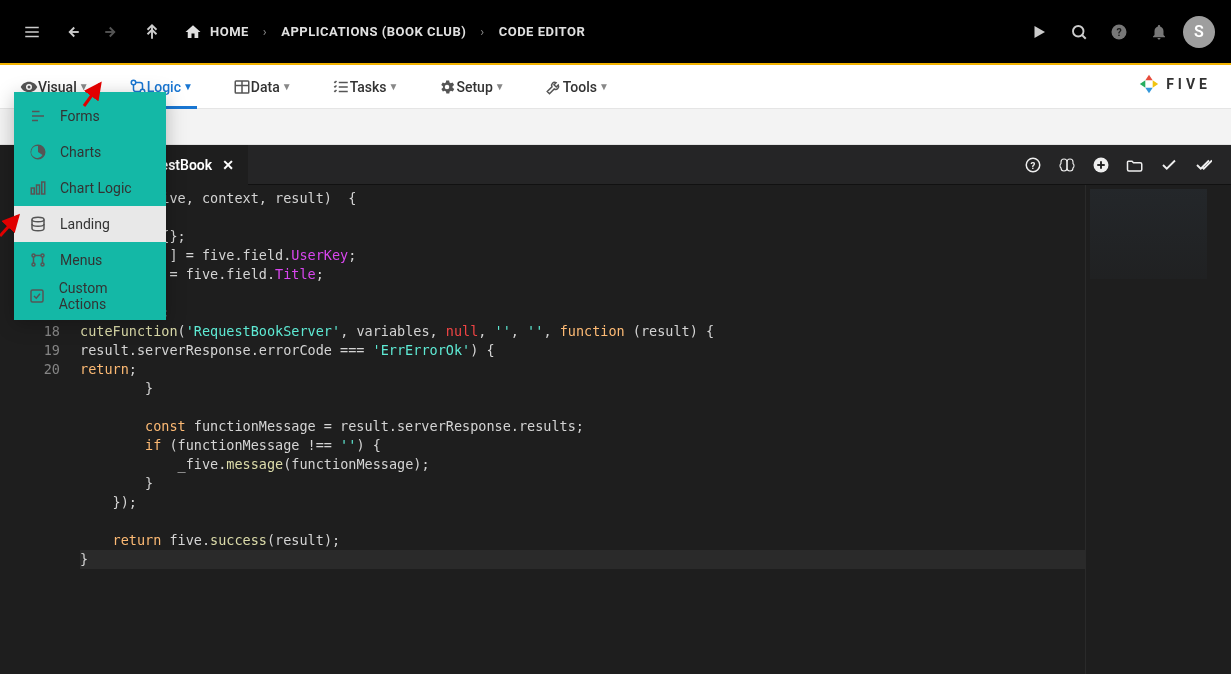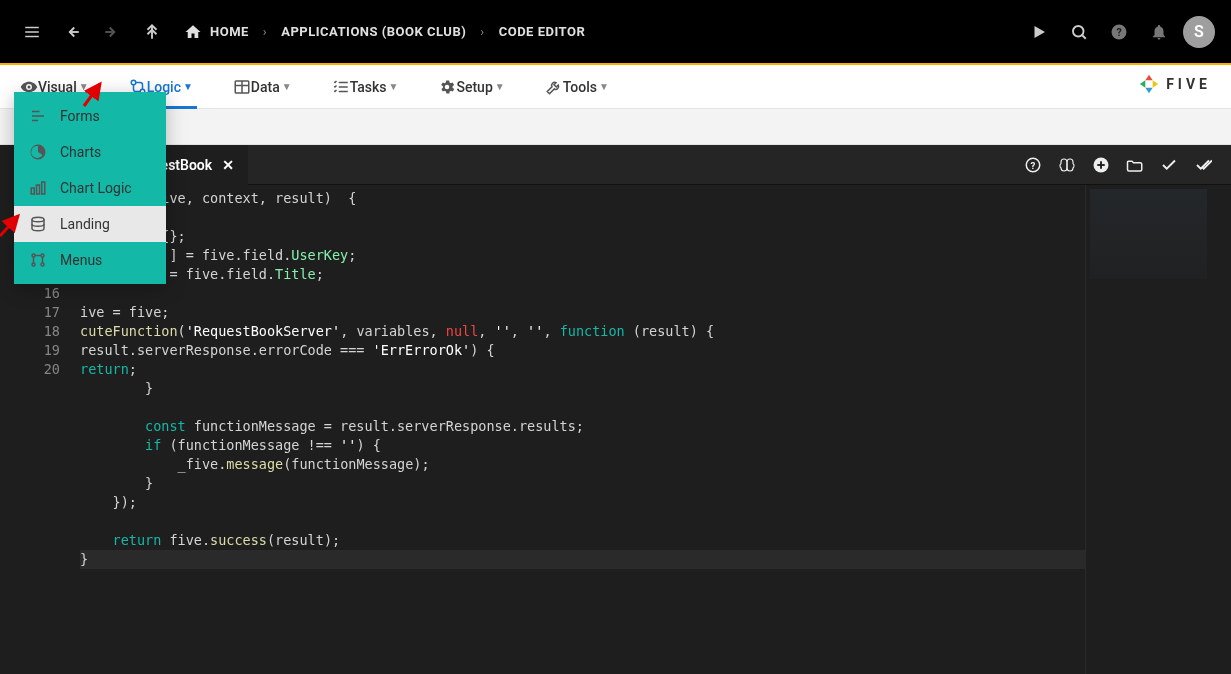--- a/index.html
+++ b/index.html
@@ -45,24 +45,24 @@
   .tabicon { width:28px; height:28px; display:flex; align-items:center; justify-content:center; color:#eee; cursor:pointer; margin-right:6px;}
   
   .code-body { flex:1; display:flex; position:relative; font-family: "Consolas","Menlo","Monaco",monospace; font-size:13.5px;}
   .gutter { width:54px; background:#1e1e1e; color:#858585; text-align:right; padding:4px 10px 0 0; line-height:19px;}
   .code { flex:1; color:#d4d4d4; padding:4px 0 0 10px; line-height:19px; white-space:pre; position:relative;}
   .code .line.highlight { background:#2a2a2a; display:block; width:100%;}
   .minimap { width:130px; background:#1e1e1e; border-left:1px solid #2a2a2a; position:relative;}
   .minimap .mmblob { position:absolute; top:4px; left:4px; right:8px; height:90px; background:linear-gradient(#3a4a5a33,#3a4a5a11); font-size:2px; color:#567; overflow:hidden; line-height:3px;}
   .scrollbar { width:16px; background:#1e1e1e;}
   
-  .tok-kw { color:#14b8a6;}
+  .tok-kw { color:#fdba74;}
   .tok-fn { color:#dcdcaa;}
-  .tok-str { color:#ffffff;}
-  .tok-prop { color:#86efac;}
+  .tok-str { color:#5eead4;}
+  .tok-prop { color:#d946ef;}
   .tok-pun { color:#d4d4d4;}
   .tok-lit { color:#ef4444;}
   
   .dropdown {
     position:absolute; top:92px; left:14px; width:152px; background:#14b8a6;
     box-shadow: 0 4px 18px rgba(0,0,0,0.25); z-index:100; padding:6px 0;
   }
   .dropdown .dd-item { height:36px; display:flex; align-items:center; gap:12px; padding:0 14px; font-size:14px; color:#333; cursor:pointer;}
   .dropdown .dd-item.sel { background:#e8e8e8;}
   .dropdown .dd-icon {width:20px; color:#555; display:flex; align-items:center; justify-content:center;}
@@ -351,20 +351,29 @@
           <circle cx="18" cy="6" r="2"></circle>
           <circle cx="6" cy="18" r="2"></circle>
           <circle cx="18" cy="18" r="2"></circle>
           <line x1="6" y1="8" x2="6" y2="16"></line>
           <line x1="18" y1="8" x2="18" y2="16"></line>
           <line x1="8" y1="6" x2="16" y2="6"></line>
         </svg>
       </span>
       <span>Menus</span>
     </div>
+    <div class="dd-item">
+      <span class="dd-icon">
+        <svg class="ic" viewBox="0 0 24 24" fill="none" stroke="currentColor" stroke-width="2">
+          <rect x="4" y="4" width="16" height="16" rx="2"></rect>
+          <path d="M8 12l3 3 5-6"></path>
+        </svg>
+      </span>
+      <span>Custom Actions</span>
+    </div>
   </div>
 
 <div class="arrow" style="top:78px; left:82px;">
 <svg width="30" height="30">
       <defs>
         <marker id="ah1" markerWidth="6" markerHeight="6" refX="5" refY="3" orient="auto">
           <path d="M0,0 L6,3 L0,6 Z" fill="#e00000"></path>
         </marker>
       </defs>
       <line x1="2" y1="28" x2="18" y2="6" stroke="#e00000" stroke-width="3" marker-end="url(#ah1)"></line>

